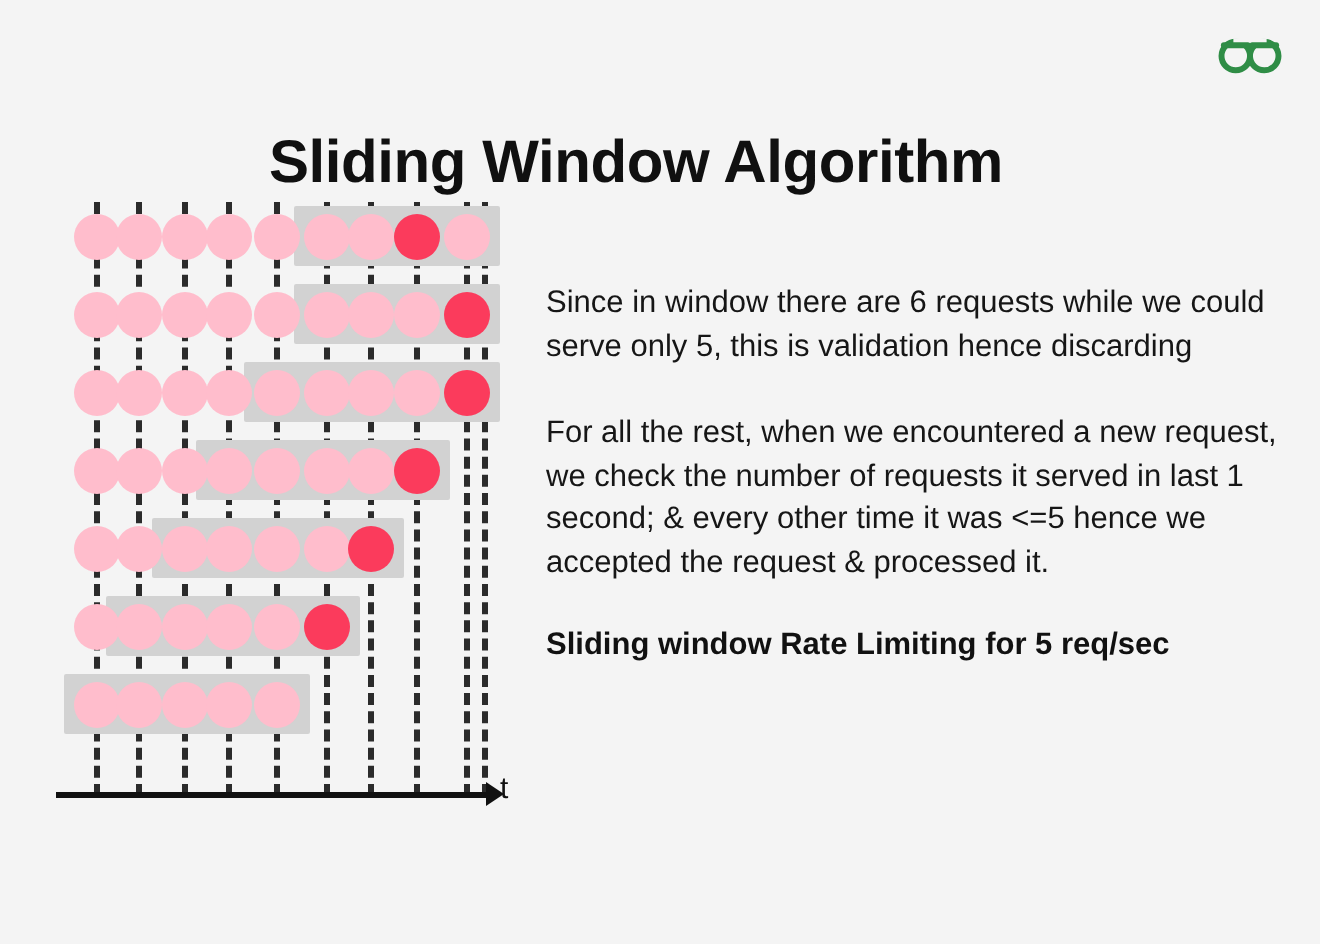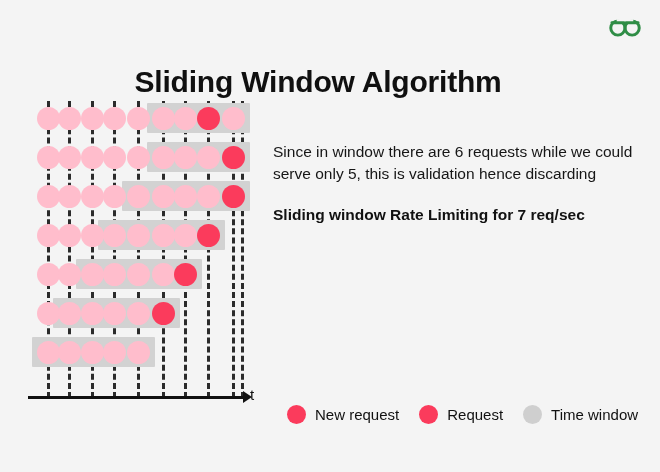--- a/index.html
+++ b/index.html
@@ -173,31 +173,18 @@
         <div class="dot light" style="left: 102.5px; top: 340.5px;"></div>
         <div class="dot light" style="left: 126.5px; top: 340.5px;"></div>
       </div>
     <div class="axis"></div>
     <div class="axis-arrow"></div>
     <div class="axis-label">t</div>
   </div>
 
   <div class="rightcol">
     <p class="para">Since in window there are 6 requests while we could serve only 5, this is validation hence discarding</p>
-    <p class="caption">Sliding window Rate Limiting for 7 req/sec</p>
+    <p class="para">For all the rest, when we encountered a new request, we check the number of requests it served in last 1 second; &amp; every other time it was &lt;=5 hence we accepted the request &amp; processed it.</p>
+    <p class="caption">Sliding window Rate Limiting for 5 req/sec</p>
   </div>
 
-  <div class="legend" id="legend">
-      <div class="legend-item">
-        <span class="legend-swatch" style="background: rgb(251, 59, 92);"></span>
-        <span class="legend-label">New request</span>
-      </div>
-      <div class="legend-item">
-        <span class="legend-swatch" style="background: rgb(251, 59, 92);"></span>
-        <span class="legend-label">Request</span>
-      </div>
-      <div class="legend-item">
-        <span class="legend-swatch" style="background: rgb(207, 207, 207);"></span>
-        <span class="legend-label">Time window</span>
-      </div>
-    </div>
 
 </div>
 
 </body></html>

